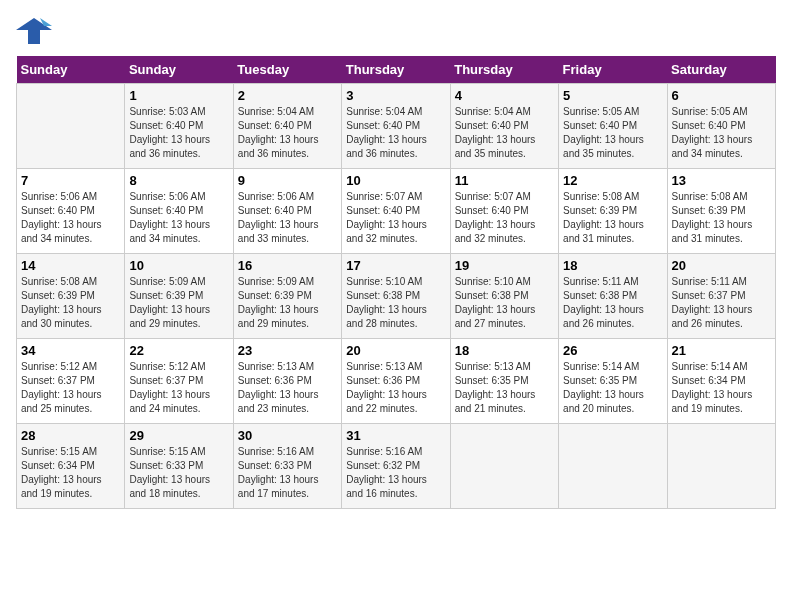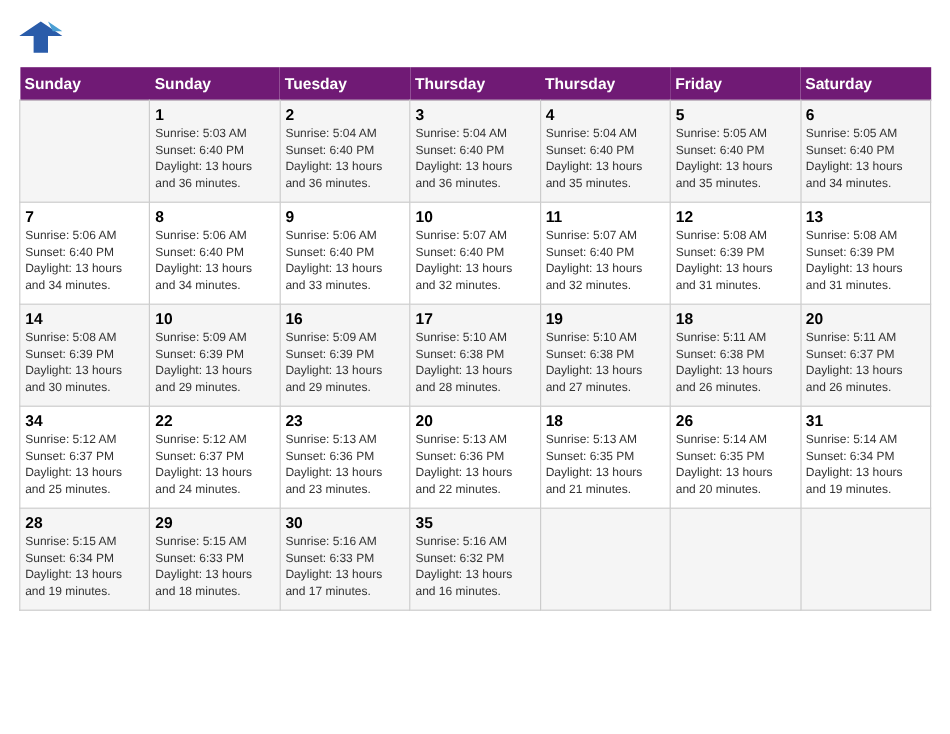--- a/index.html
+++ b/index.html
@@ -225,39 +225,39 @@
         </td>
         <td>
           <span class="day-num">18</span>
           <div class="day-info">Sunrise: 5:13 AM<br>Sunset: 6:35 PM<br>Daylight: 13 hours<br>and 21 minutes.</div>
         </td>
         <td>
           <span class="day-num">26</span>
           <div class="day-info">Sunrise: 5:14 AM<br>Sunset: 6:35 PM<br>Daylight: 13 hours<br>and 20 minutes.</div>
         </td>
         <td>
-          <span class="day-num">31</span>
+          <span class="day-num">21</span>
           <div class="day-info">Sunrise: 5:14 AM<br>Sunset: 6:34 PM<br>Daylight: 13 hours<br>and 19 minutes.</div>
         </td>
       </tr>
       <tr>
         <td>
           <span class="day-num">28</span>
           <div class="day-info">Sunrise: 5:15 AM<br>Sunset: 6:34 PM<br>Daylight: 13 hours<br>and 19 minutes.</div>
         </td>
         <td>
           <span class="day-num">29</span>
           <div class="day-info">Sunrise: 5:15 AM<br>Sunset: 6:33 PM<br>Daylight: 13 hours<br>and 18 minutes.</div>
         </td>
         <td>
           <span class="day-num">30</span>
           <div class="day-info">Sunrise: 5:16 AM<br>Sunset: 6:33 PM<br>Daylight: 13 hours<br>and 17 minutes.</div>
         </td>
         <td>
-          <span class="day-num">35</span>
+          <span class="day-num">31</span>
           <div class="day-info">Sunrise: 5:16 AM<br>Sunset: 6:32 PM<br>Daylight: 13 hours<br>and 16 minutes.</div>
         </td>
         <td class="empty-cell"></td>
         <td class="empty-cell"></td>
         <td class="empty-cell"></td>
       </tr>
     </tbody>
 </table>
 
 </body></html>

